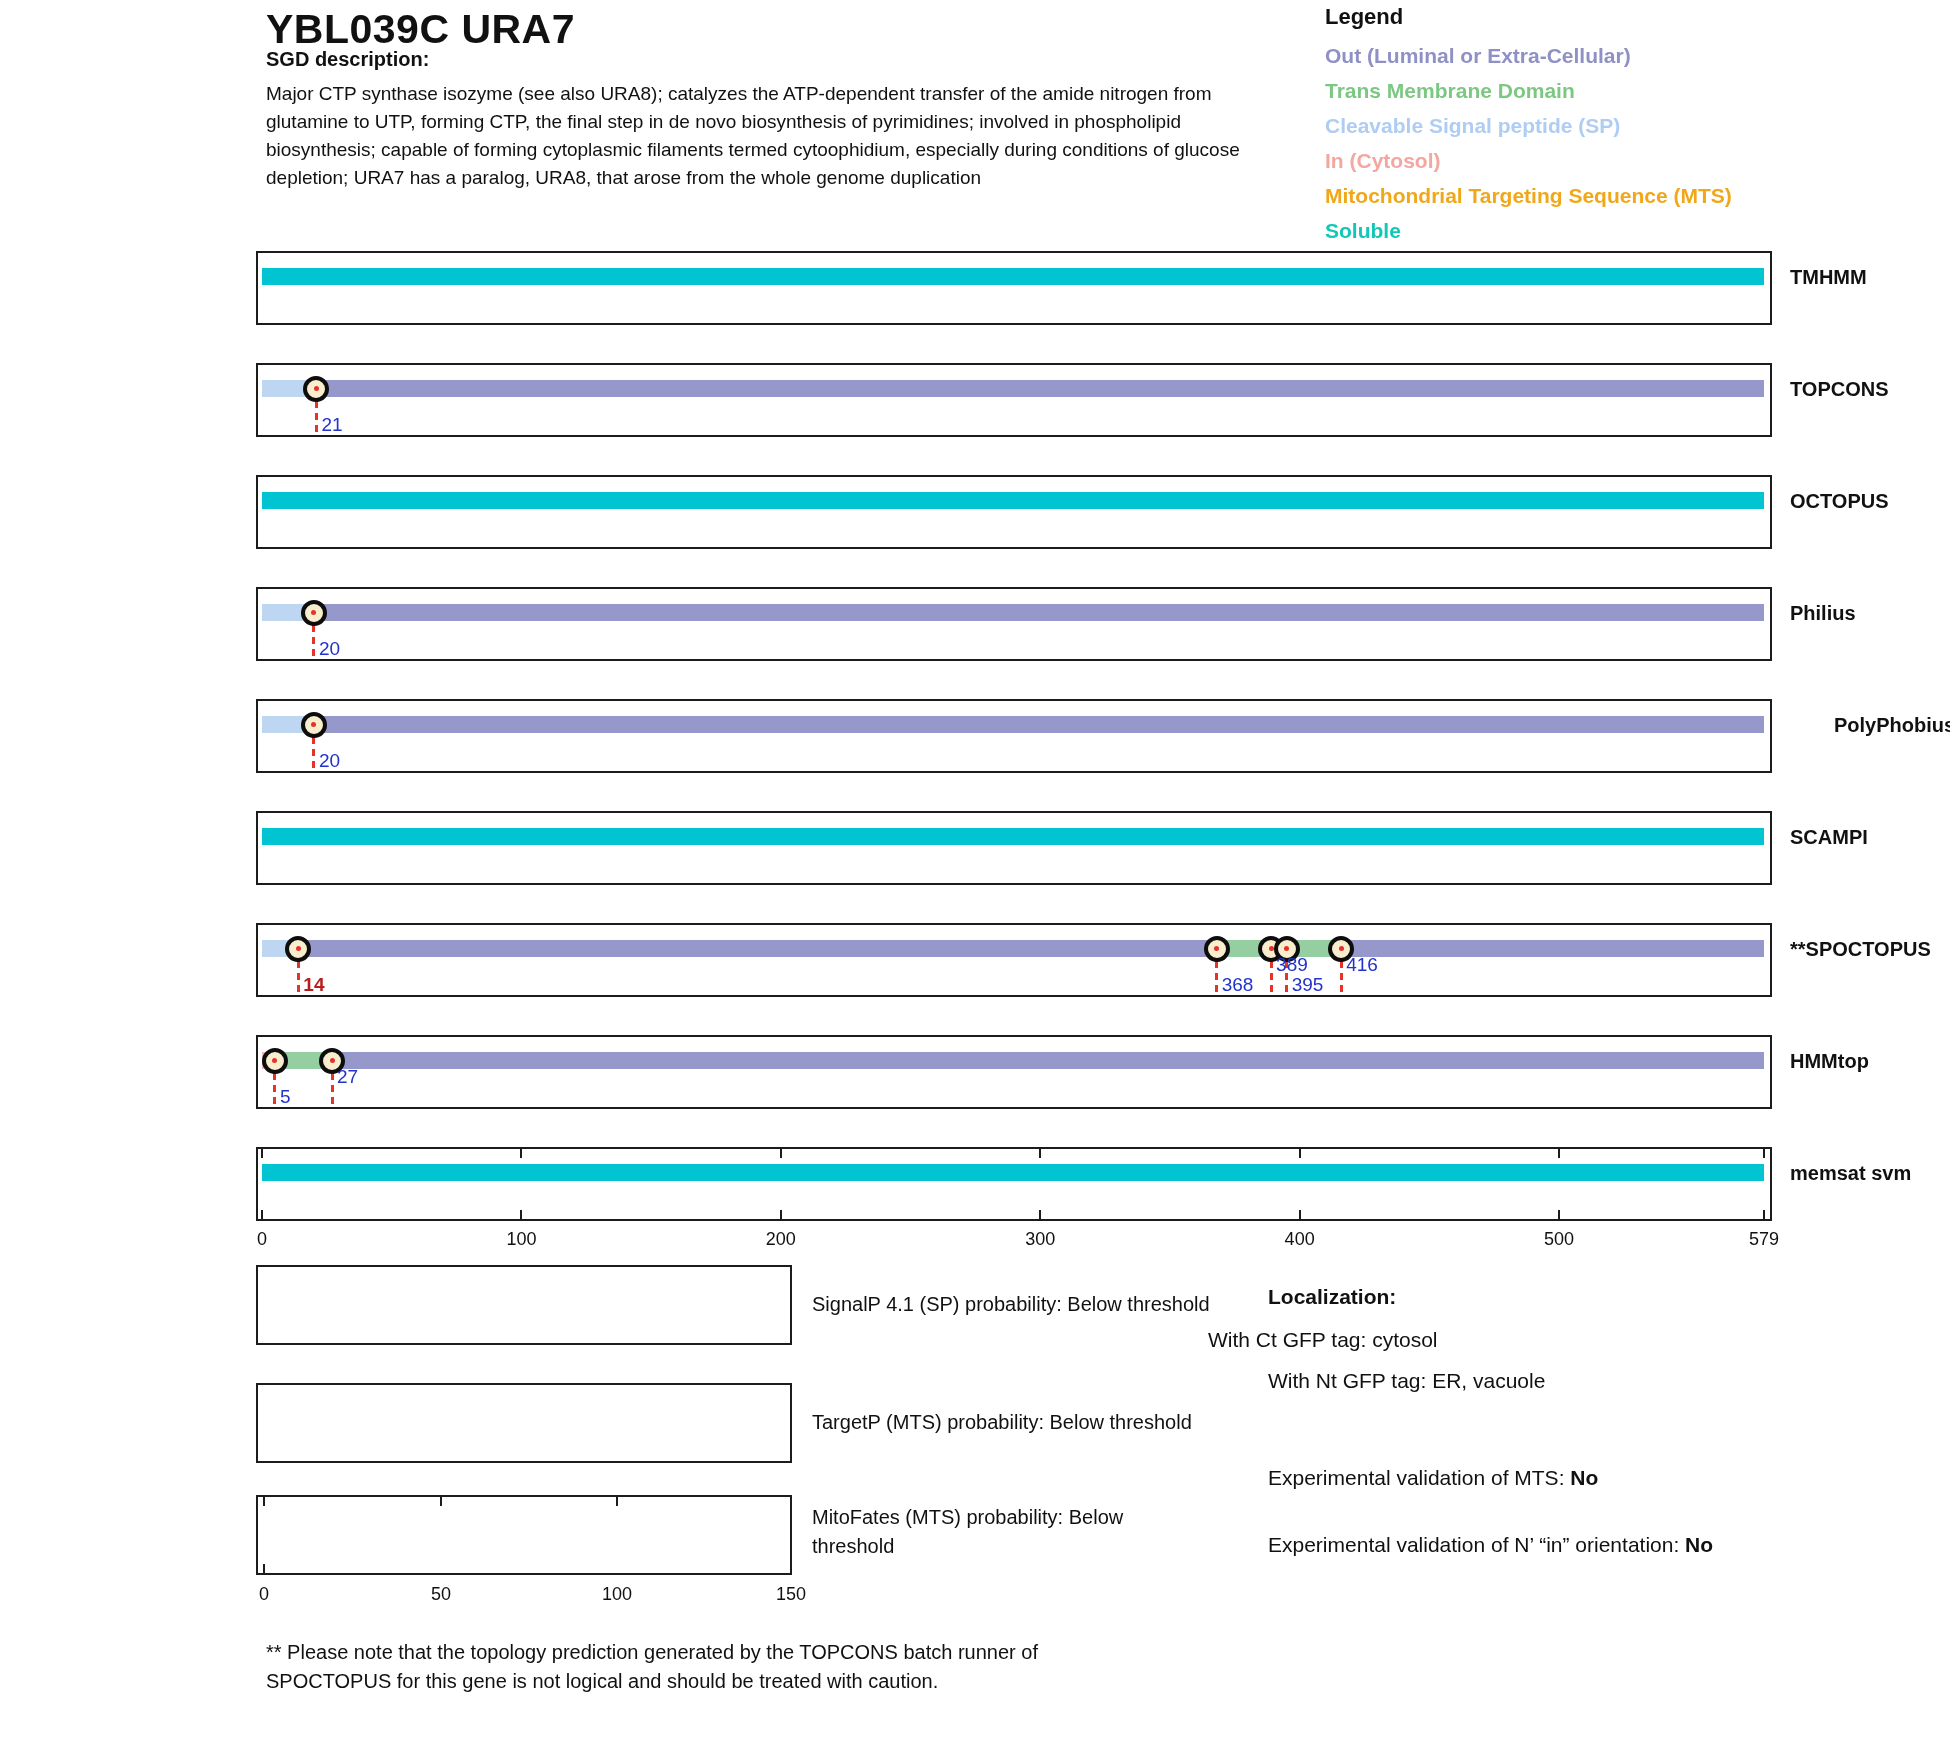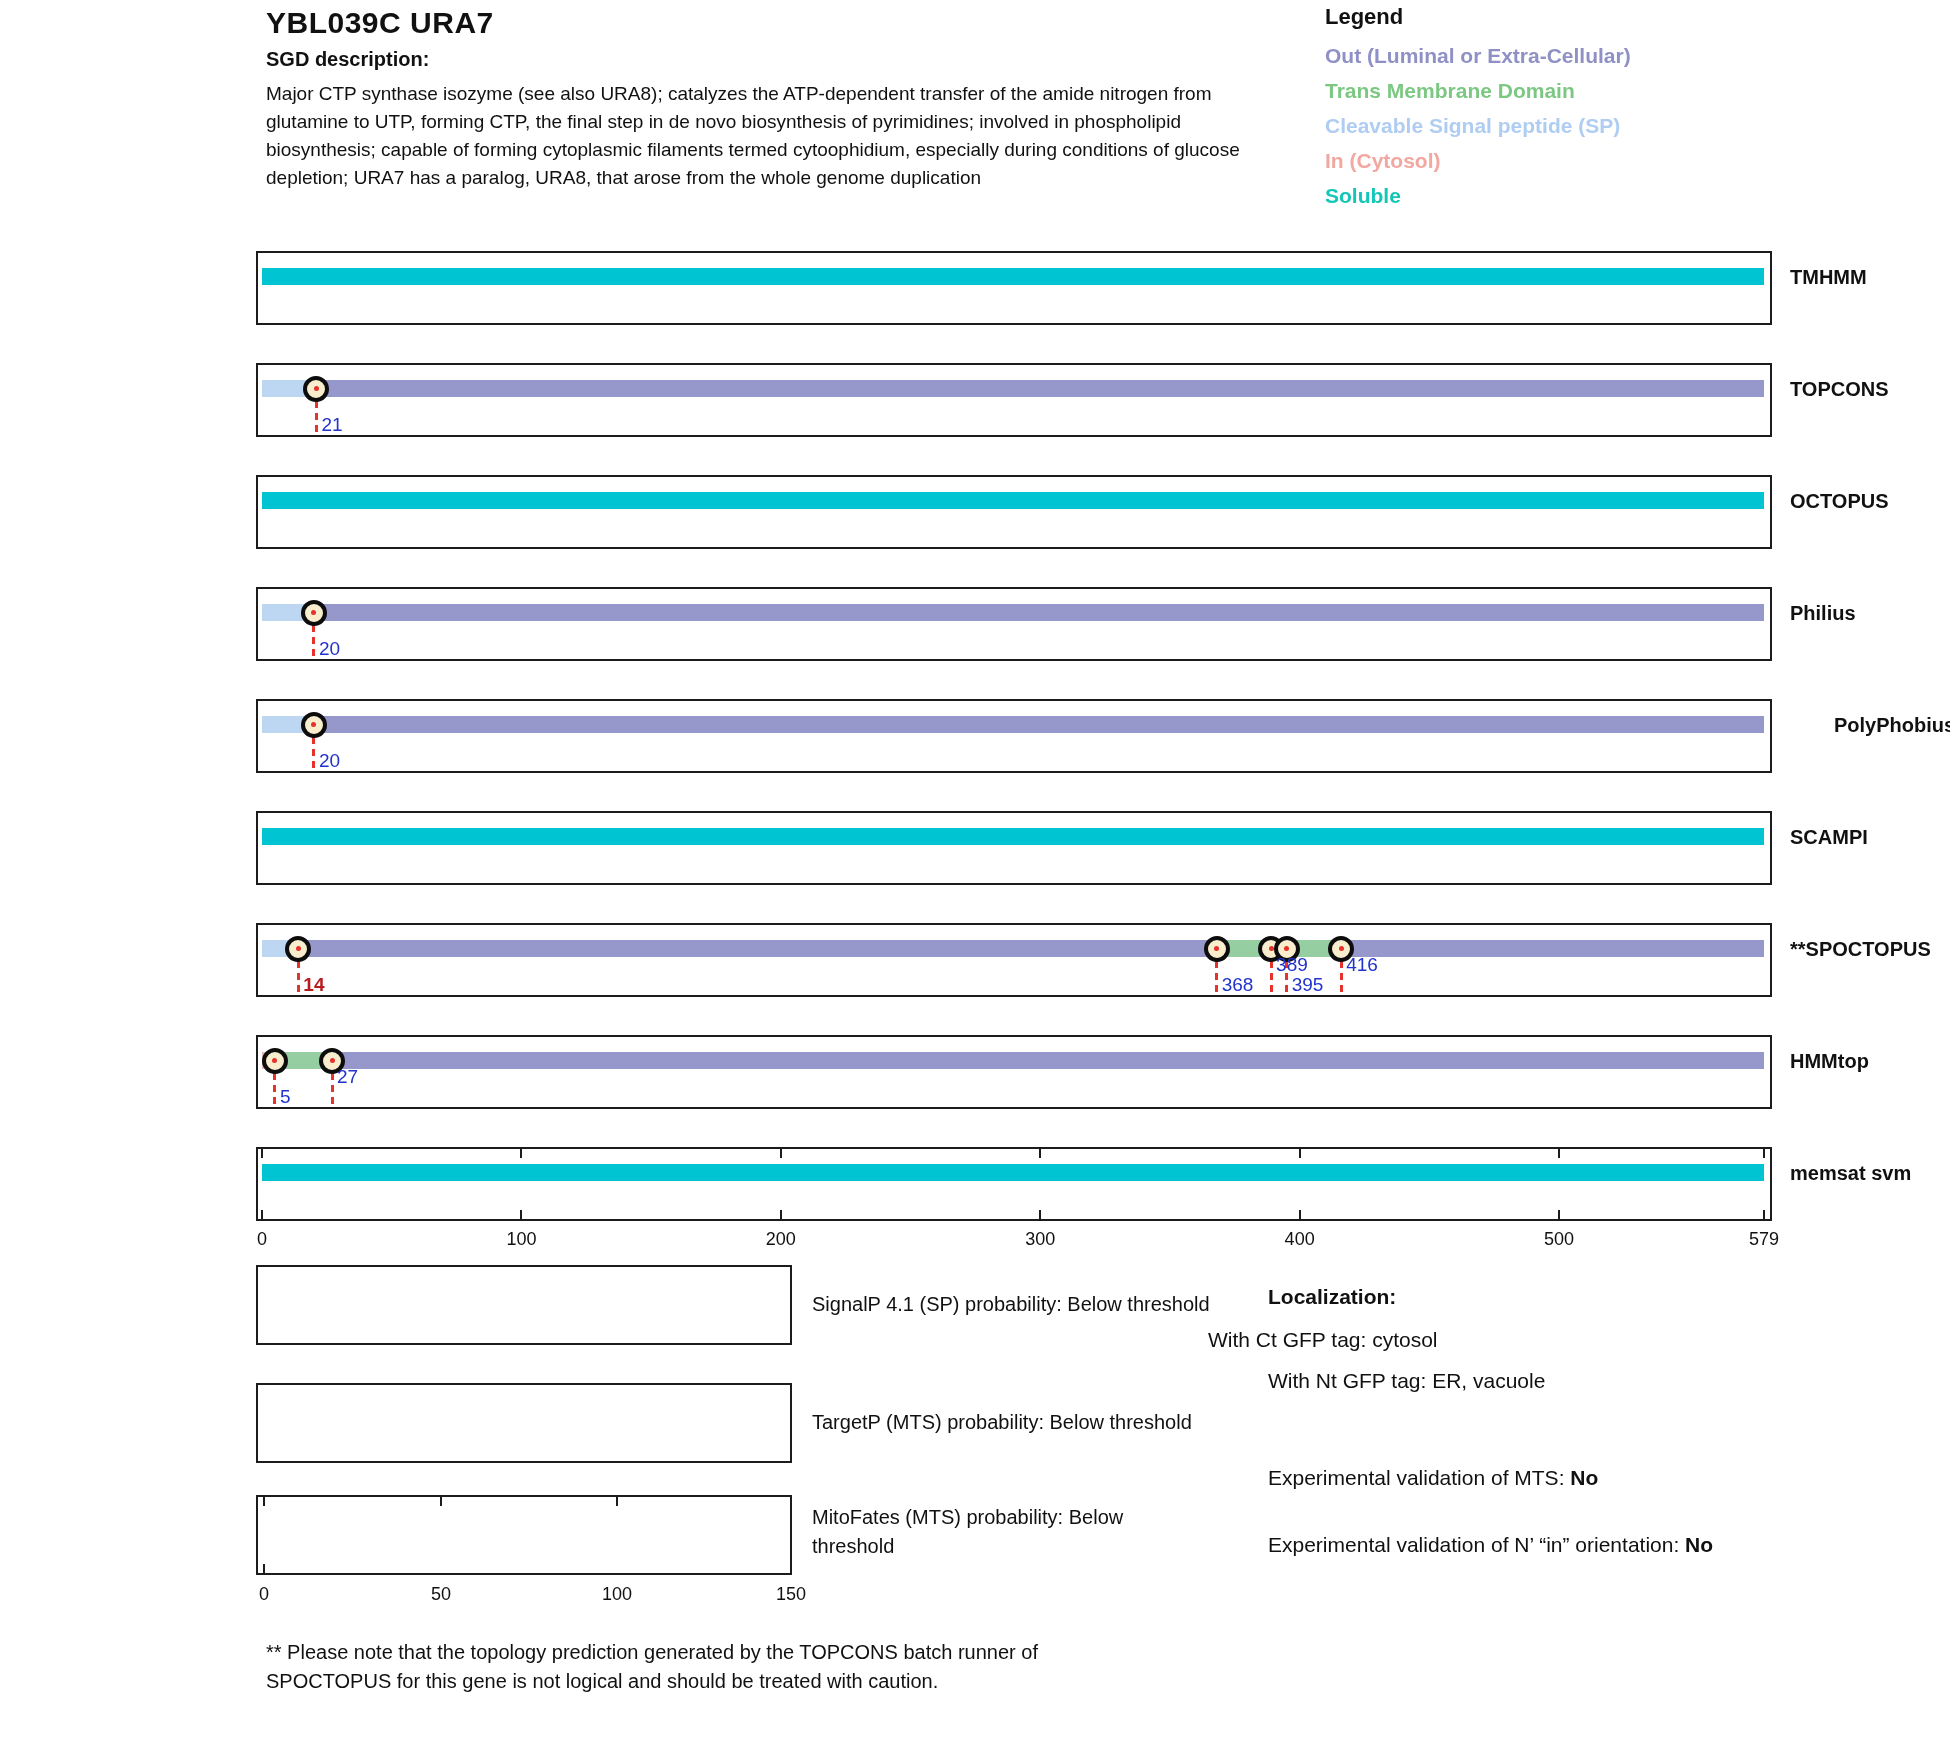--- a/index.html
+++ b/index.html
@@ -1,19 +1,19 @@
 <!DOCTYPE html>
 <html><head>
 <meta charset="utf-8">
 <style>
   html,body{margin:0;padding:0;background:#ffffff;}
   body{font-family:"Liberation Sans","DejaVu Sans",sans-serif;color:#111;}
   #stage{position:relative;width:1950px;height:1761px;background:#fff;overflow:hidden;}
   .abs{position:absolute;}
-  #page-title{left:266px;top:6px;font-size:30px;font-weight:bold;letter-spacing:0.5px;}
+  #page-title{left:266px;top:6px;font-size:41px;font-weight:bold;letter-spacing:0.5px;}
   #sgd-heading{left:266px;top:48px;font-size:20px;font-weight:bold;}
   #sgd-text{left:266px;top:80px;width:1015px;font-size:19px;line-height:28px;}
   #legend-block{left:1325px;top:4px;}
   #legend-heading{font-size:22px;font-weight:bold;margin:0 0 8px 0;color:#111;}
   .legend-item{font-size:21px;font-weight:bold;line-height:35px;white-space:nowrap;}
   .track-box{box-sizing:border-box;border:2px solid #1c1c1c;background:#fff;z-index:1;}
   .seg{z-index:2;}
   .marker-line{width:3px;z-index:3;background:repeating-linear-gradient(180deg,#E5322B 0 7px,rgba(0,0,0,0) 7px 12px);}
   .marker-circle{box-sizing:border-box;width:26px;height:26px;border:4px solid #0d0d0d;border-radius:50%;background:#F8EDCC;z-index:4;}
   .marker-dot{width:5px;height:5px;border-radius:50%;background:#E5322B;left:50%;top:50%;margin:-2.5px 0 0 -2.5px;z-index:5;}
@@ -35,20 +35,21 @@
   <div class="abs" id="page-title">YBL039C  URA7</div>
   <div class="abs" id="sgd-heading">SGD description:</div>
   <div class="abs" id="sgd-text">Major CTP synthase isozyme (see also URA8); catalyzes the ATP-dependent transfer of the amide nitrogen from glutamine to UTP, forming CTP, the final step in de novo biosynthesis of pyrimidines; involved in phospholipid biosynthesis; capable of forming cytoplasmic filaments termed cytoophidium, especially during conditions of glucose depletion; URA7 has a paralog, URA8, that arose from the whole genome duplication</div>
 
   <div class="abs" id="legend-block">
     <div id="legend-heading">Legend</div>
     <div class="legend-item" style="color: rgb(143, 144, 197);">Out (Luminal or Extra-Cellular)</div>
     <div class="legend-item" style="color: rgb(124, 200, 130);">Trans Membrane Domain</div>
     <div class="legend-item" style="color: rgb(175, 205, 242);">Cleavable Signal peptide (SP)</div>
     <div class="legend-item" style="color: rgb(242, 167, 160);">In (Cytosol)</div>
+    <div class="legend-item" style="color: rgb(240, 168, 26);">Mitochondrial Targeting Sequence (MTS)</div>
     <div class="legend-item" style="color: rgb(18, 199, 184);">Soluble</div>
   </div>
 
   <div class="abs" id="tracks-layer" style="left:0;top:0;width:1950px;height:1260px;">
       <div class="abs track-box" style="left: 256px; top: 251px; width: 1516px; height: 74px;"></div>
       <div class="abs seg" style="left: 262px; top: 268px; width: 1502px; height: 17px; background: rgb(0, 196, 210);"></div>
       <div class="abs track-label" style="left: 1790px; top: 266px;">TMHMM</div>
       <div class="abs track-box" style="left: 256px; top: 363px; width: 1516px; height: 74px;"></div>
       <div class="abs seg" style="left: 262px; top: 380px; width: 54.4767px; height: 17px; background: rgb(189, 214, 242);"></div>
       <div class="abs seg" style="left: 316.477px; top: 380px; width: 1447.52px; height: 17px; background: rgb(150, 151, 203);"></div>

